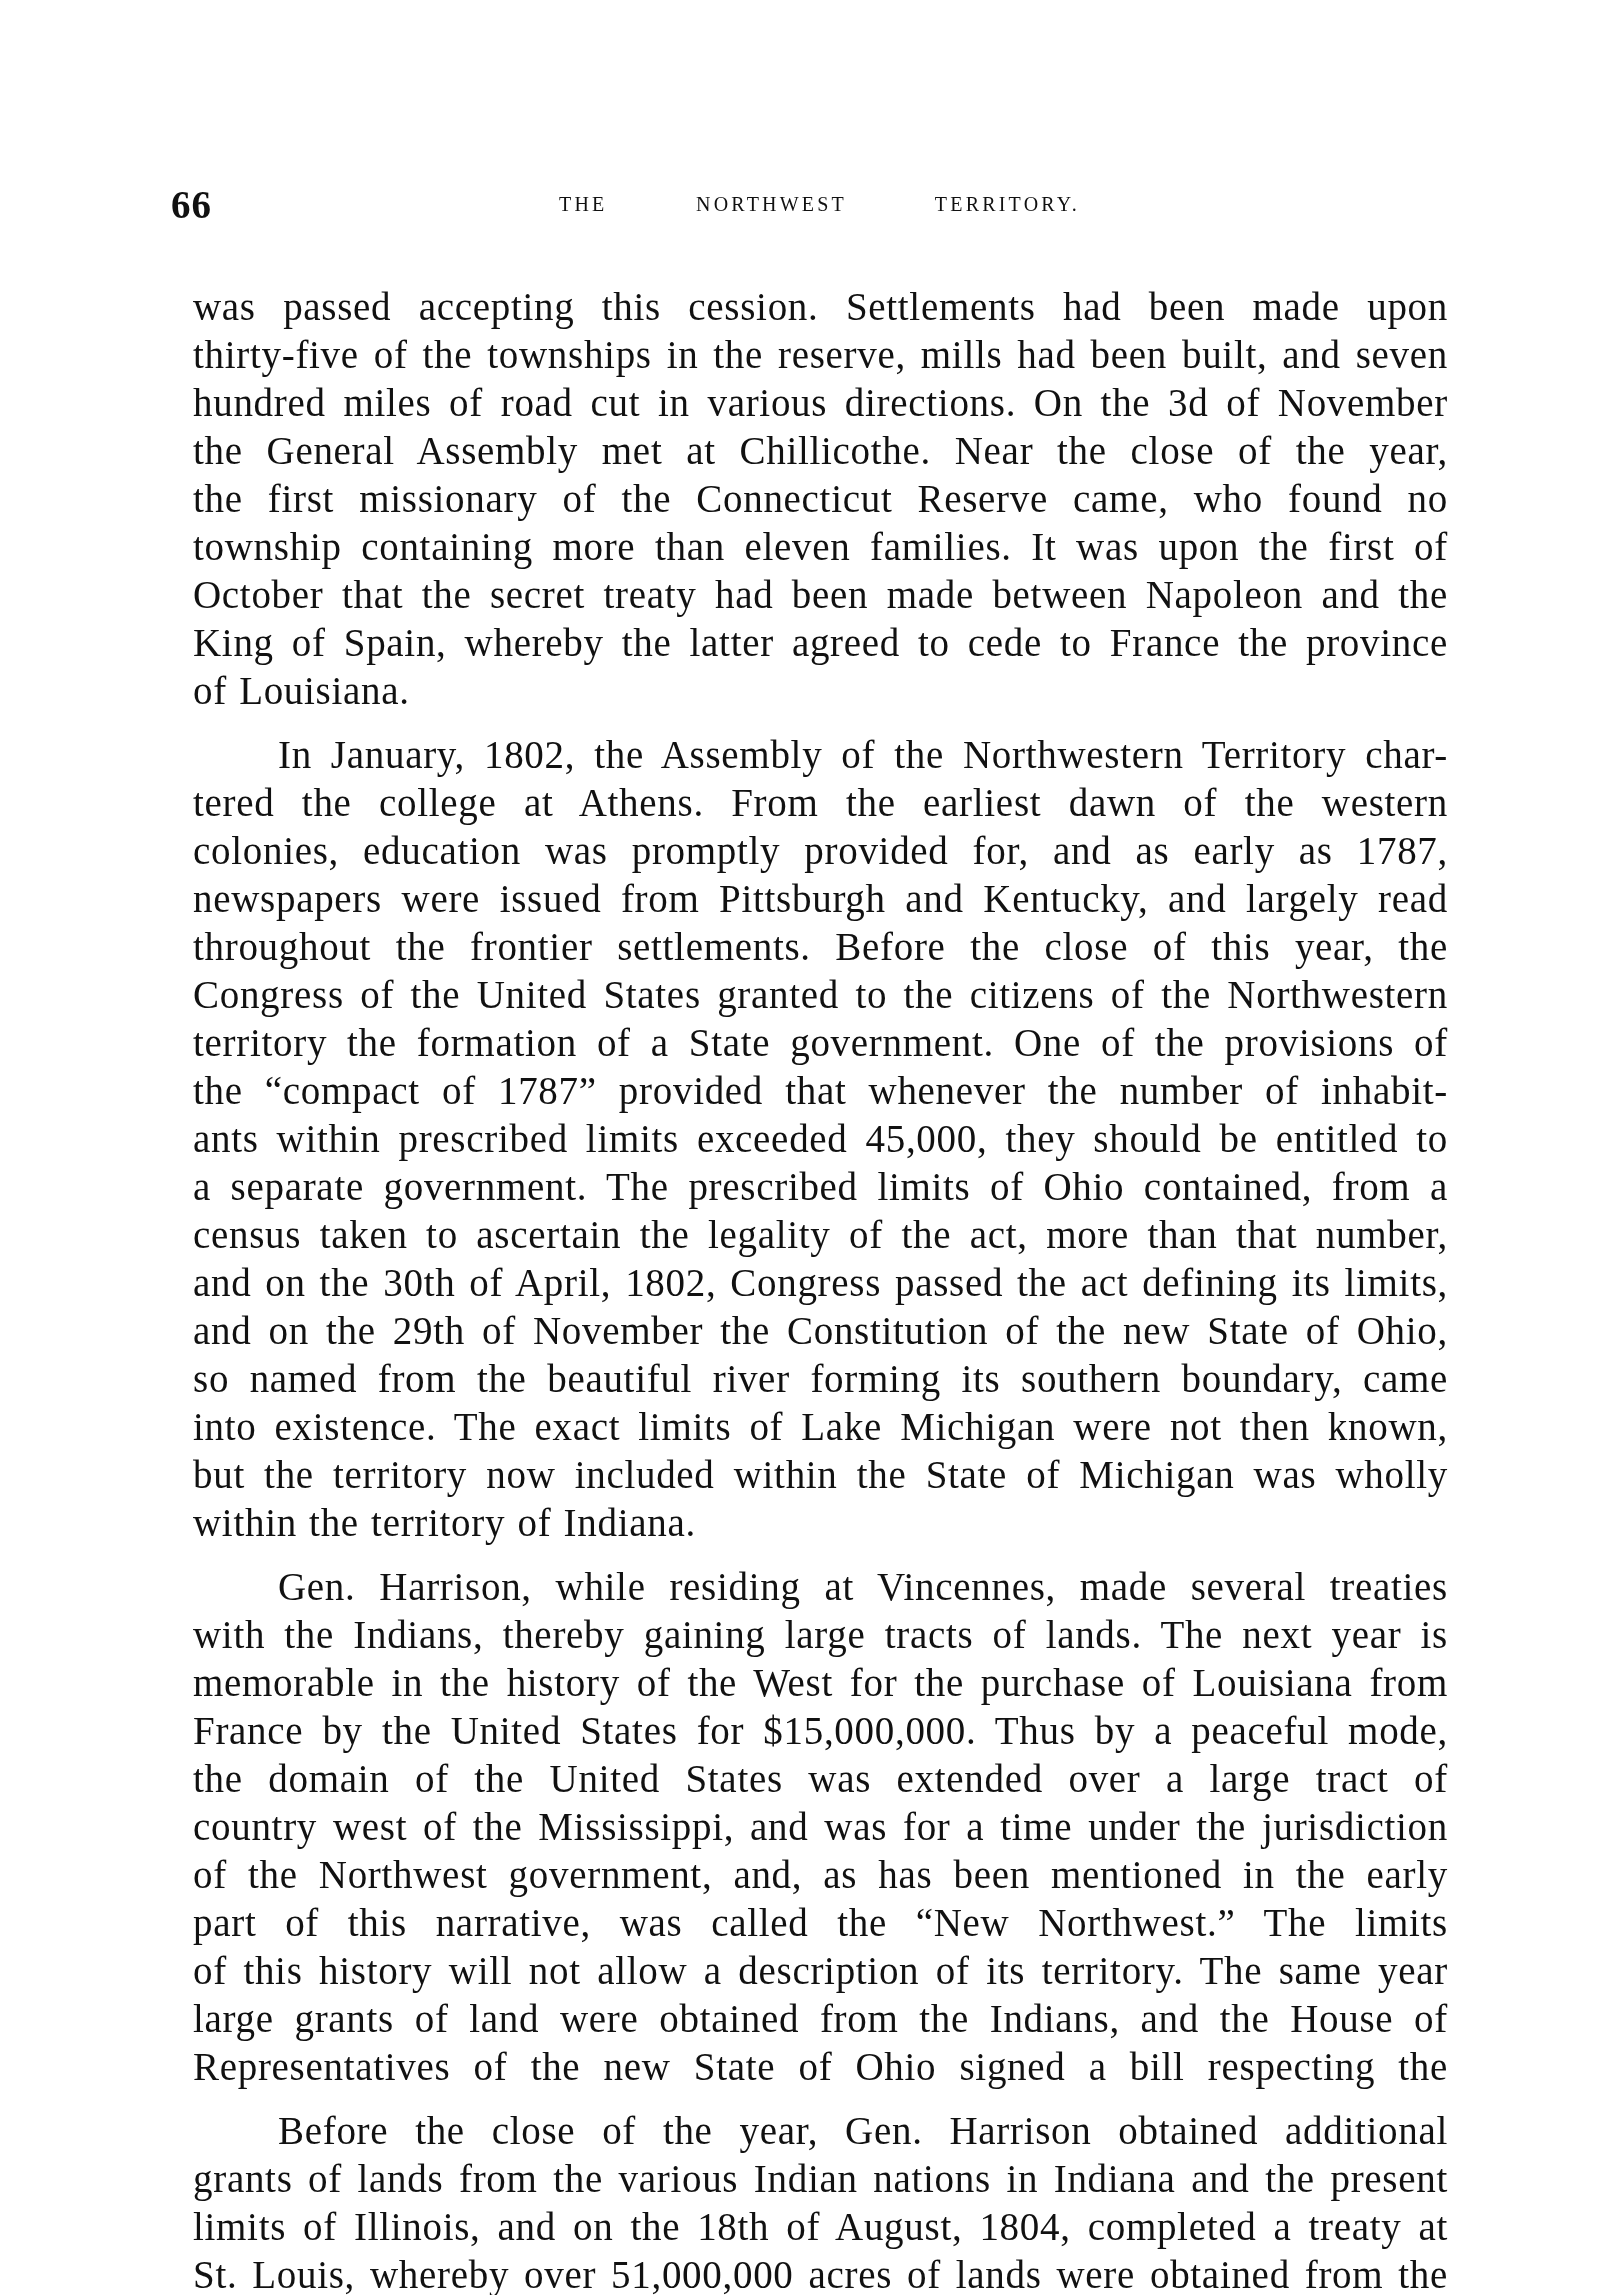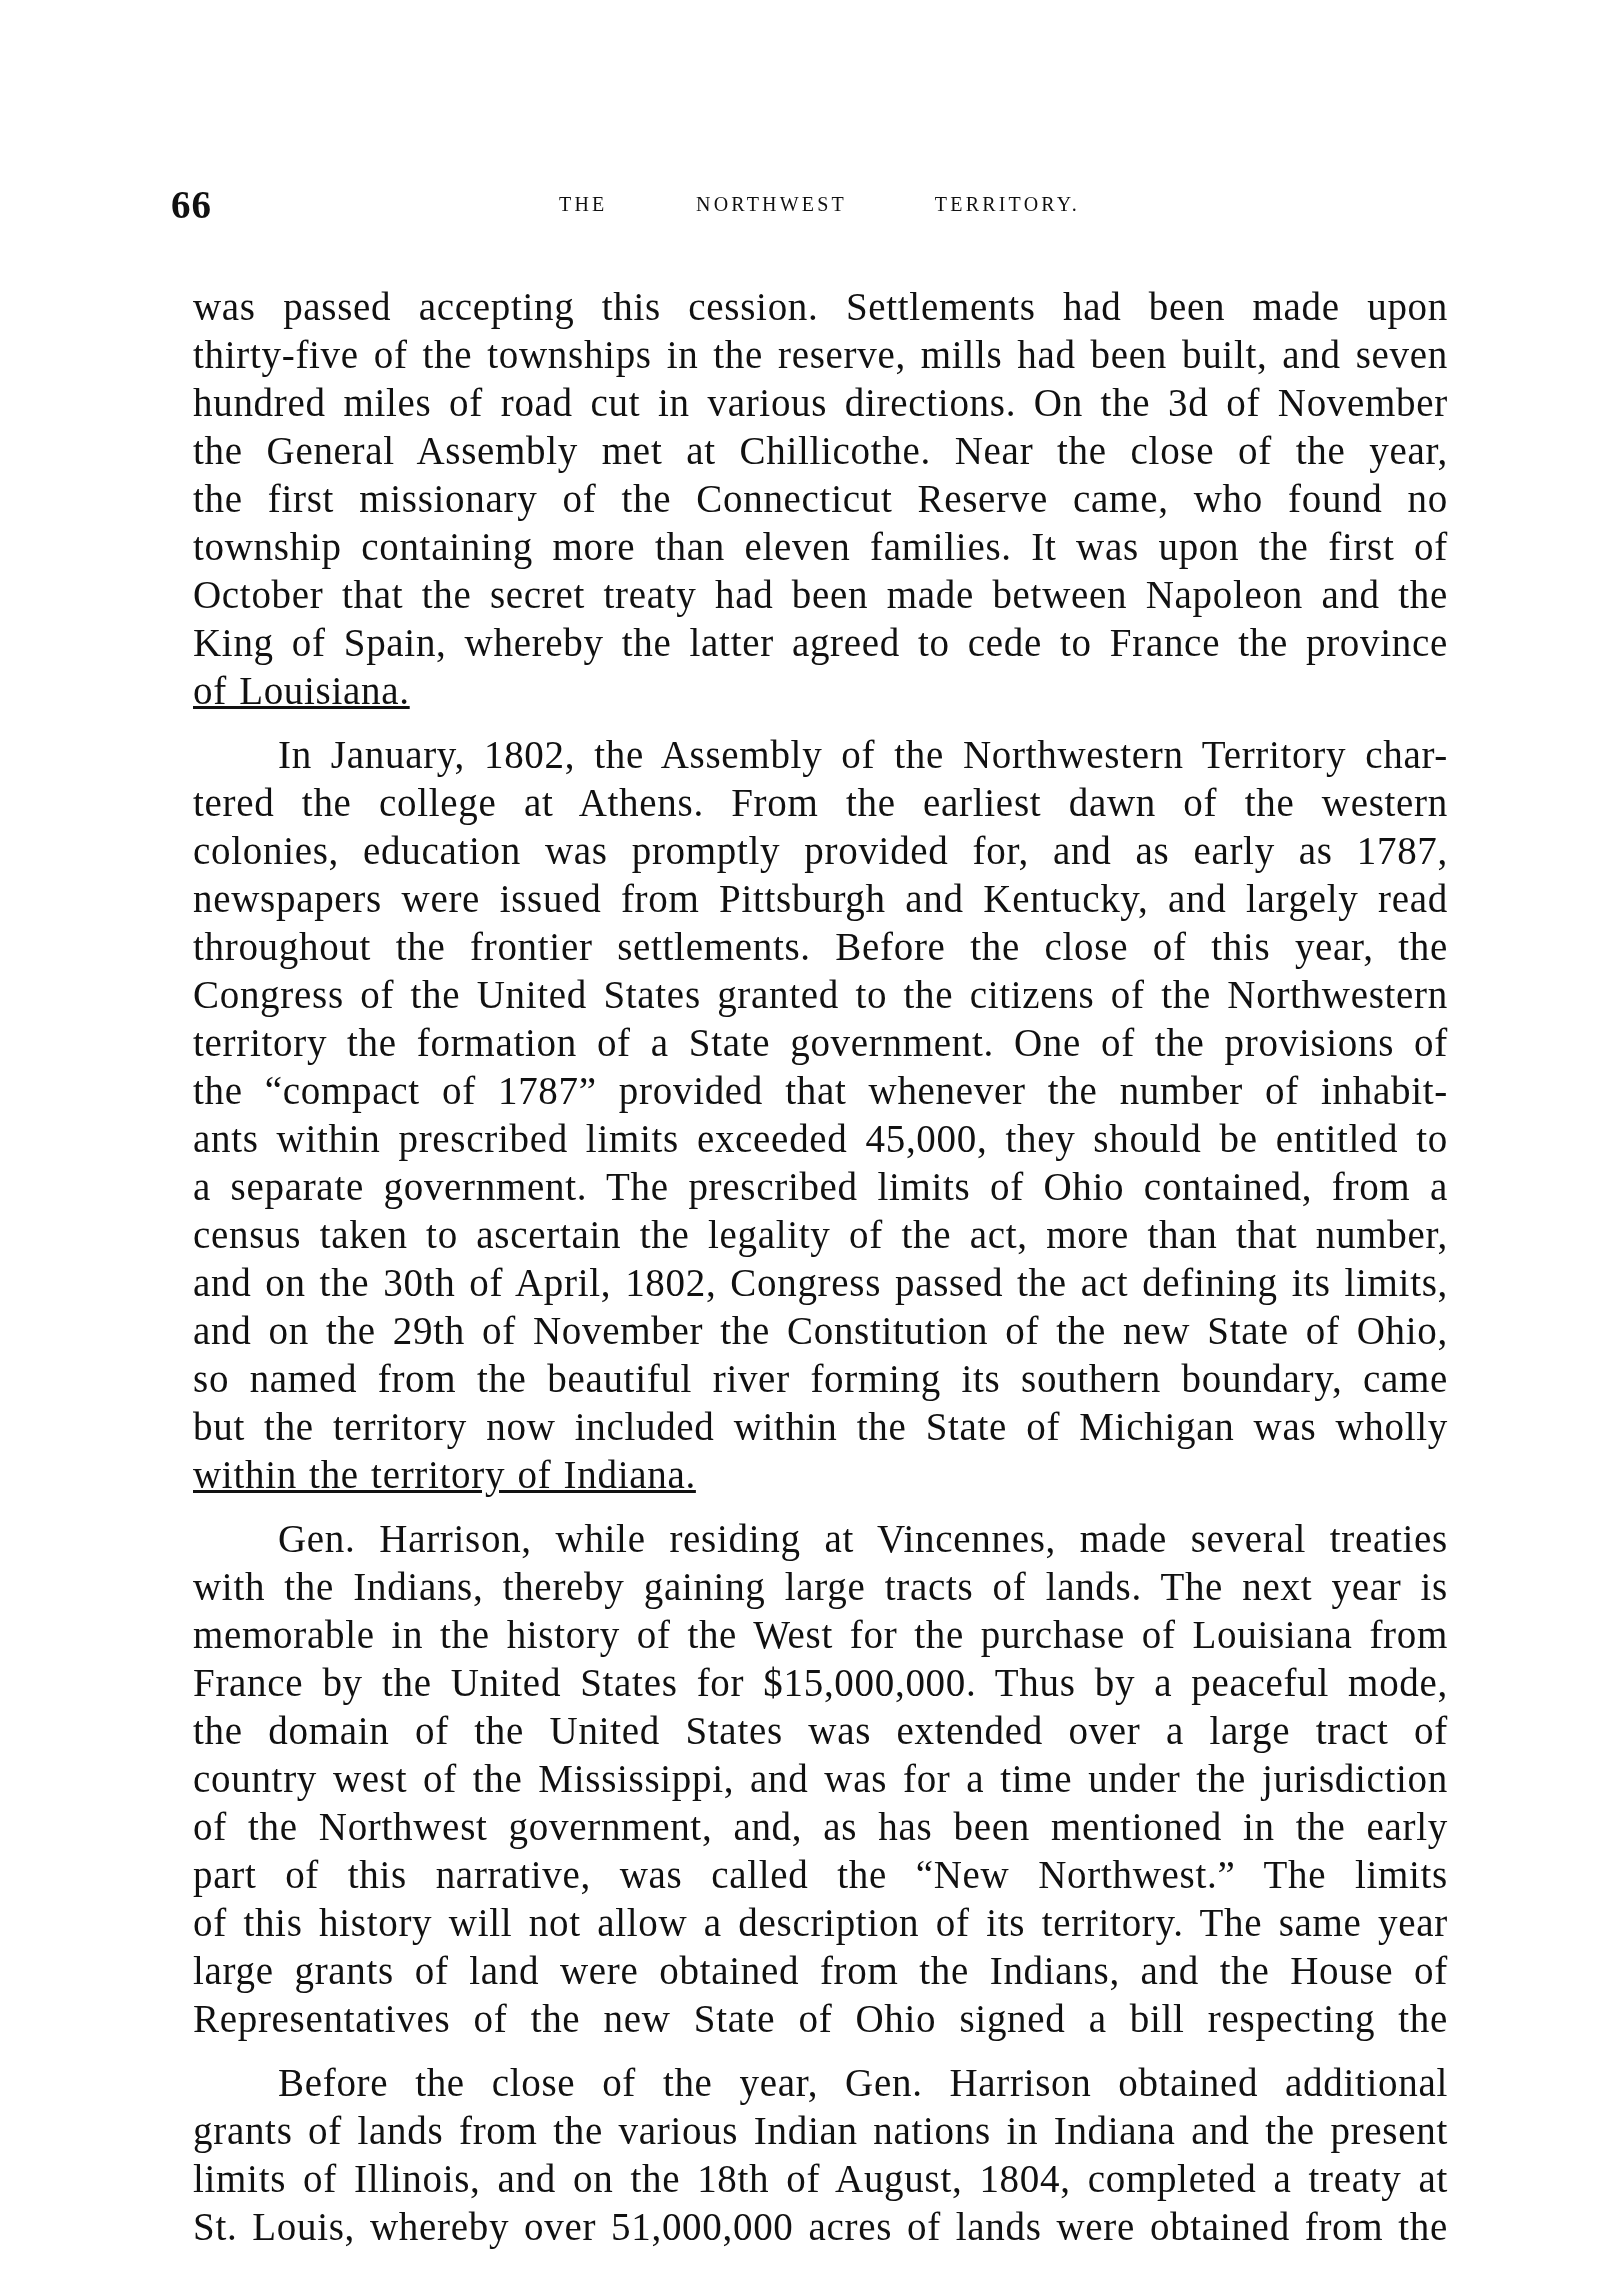--- a/index.html
+++ b/index.html
@@ -62,21 +62,21 @@
     line-height: 48px;
     font-size: 39px;
     white-space: nowrap;
     text-align: justify;
     text-align-last: justify;
     overflow: visible;
     letter-spacing: 0.7px;
     word-spacing: 1.8px;
   }
   .line.first { padding-left: 85px; }
-  .line.last { text-align: left; text-align-last: left; text-decoration: underline; }
+  .line.last { text-align: left; text-align-last: left; }
 </style>
 </head>
 <body>
 
 <div class="page">
 
   <div class="running-head">
     <span class="page-number">66</span>
     <span class="running-title">THE NORTHWEST TERRITORY.</span>
   </div>
@@ -103,20 +103,21 @@
       <span class="line">throughout the frontier settlements.  Before the close of this year, the</span>
       <span class="line">Congress of the United States granted to the citizens of the Northwestern</span>
       <span class="line">territory the formation of a State government.  One of the provisions of</span>
       <span class="line">the “compact of 1787” provided that whenever the number of inhabit-</span>
       <span class="line">ants within prescribed limits exceeded 45,000, they should be entitled to</span>
       <span class="line">a separate government.  The prescribed limits of Ohio contained, from a</span>
       <span class="line">census taken to ascertain the legality of the act, more than that number,</span>
       <span class="line">and on the 30th of April, 1802, Congress passed the act defining its limits,</span>
       <span class="line">and on the 29th of November the Constitution of the new State of Ohio,</span>
       <span class="line">so named from the beautiful river forming its southern boundary, came</span>
+      <span class="line">into existence.  The exact limits of Lake Michigan were not then known,</span>
       <span class="line">but the territory now included within the State of Michigan was wholly</span>
       <span class="line last">within the territory of Indiana.</span>
     </div>
 
     <div class="paragraph">
       <span class="line first">Gen. Harrison, while residing at Vincennes, made several treaties</span>
       <span class="line">with the Indians, thereby gaining large tracts of lands.  The next year is</span>
       <span class="line">memorable in the history of the West for the purchase of Louisiana from</span>
       <span class="line">France by the United States for $15,000,000.  Thus by a peaceful mode,</span>
       <span class="line">the domain of the United States was extended over a large tract of</span>

